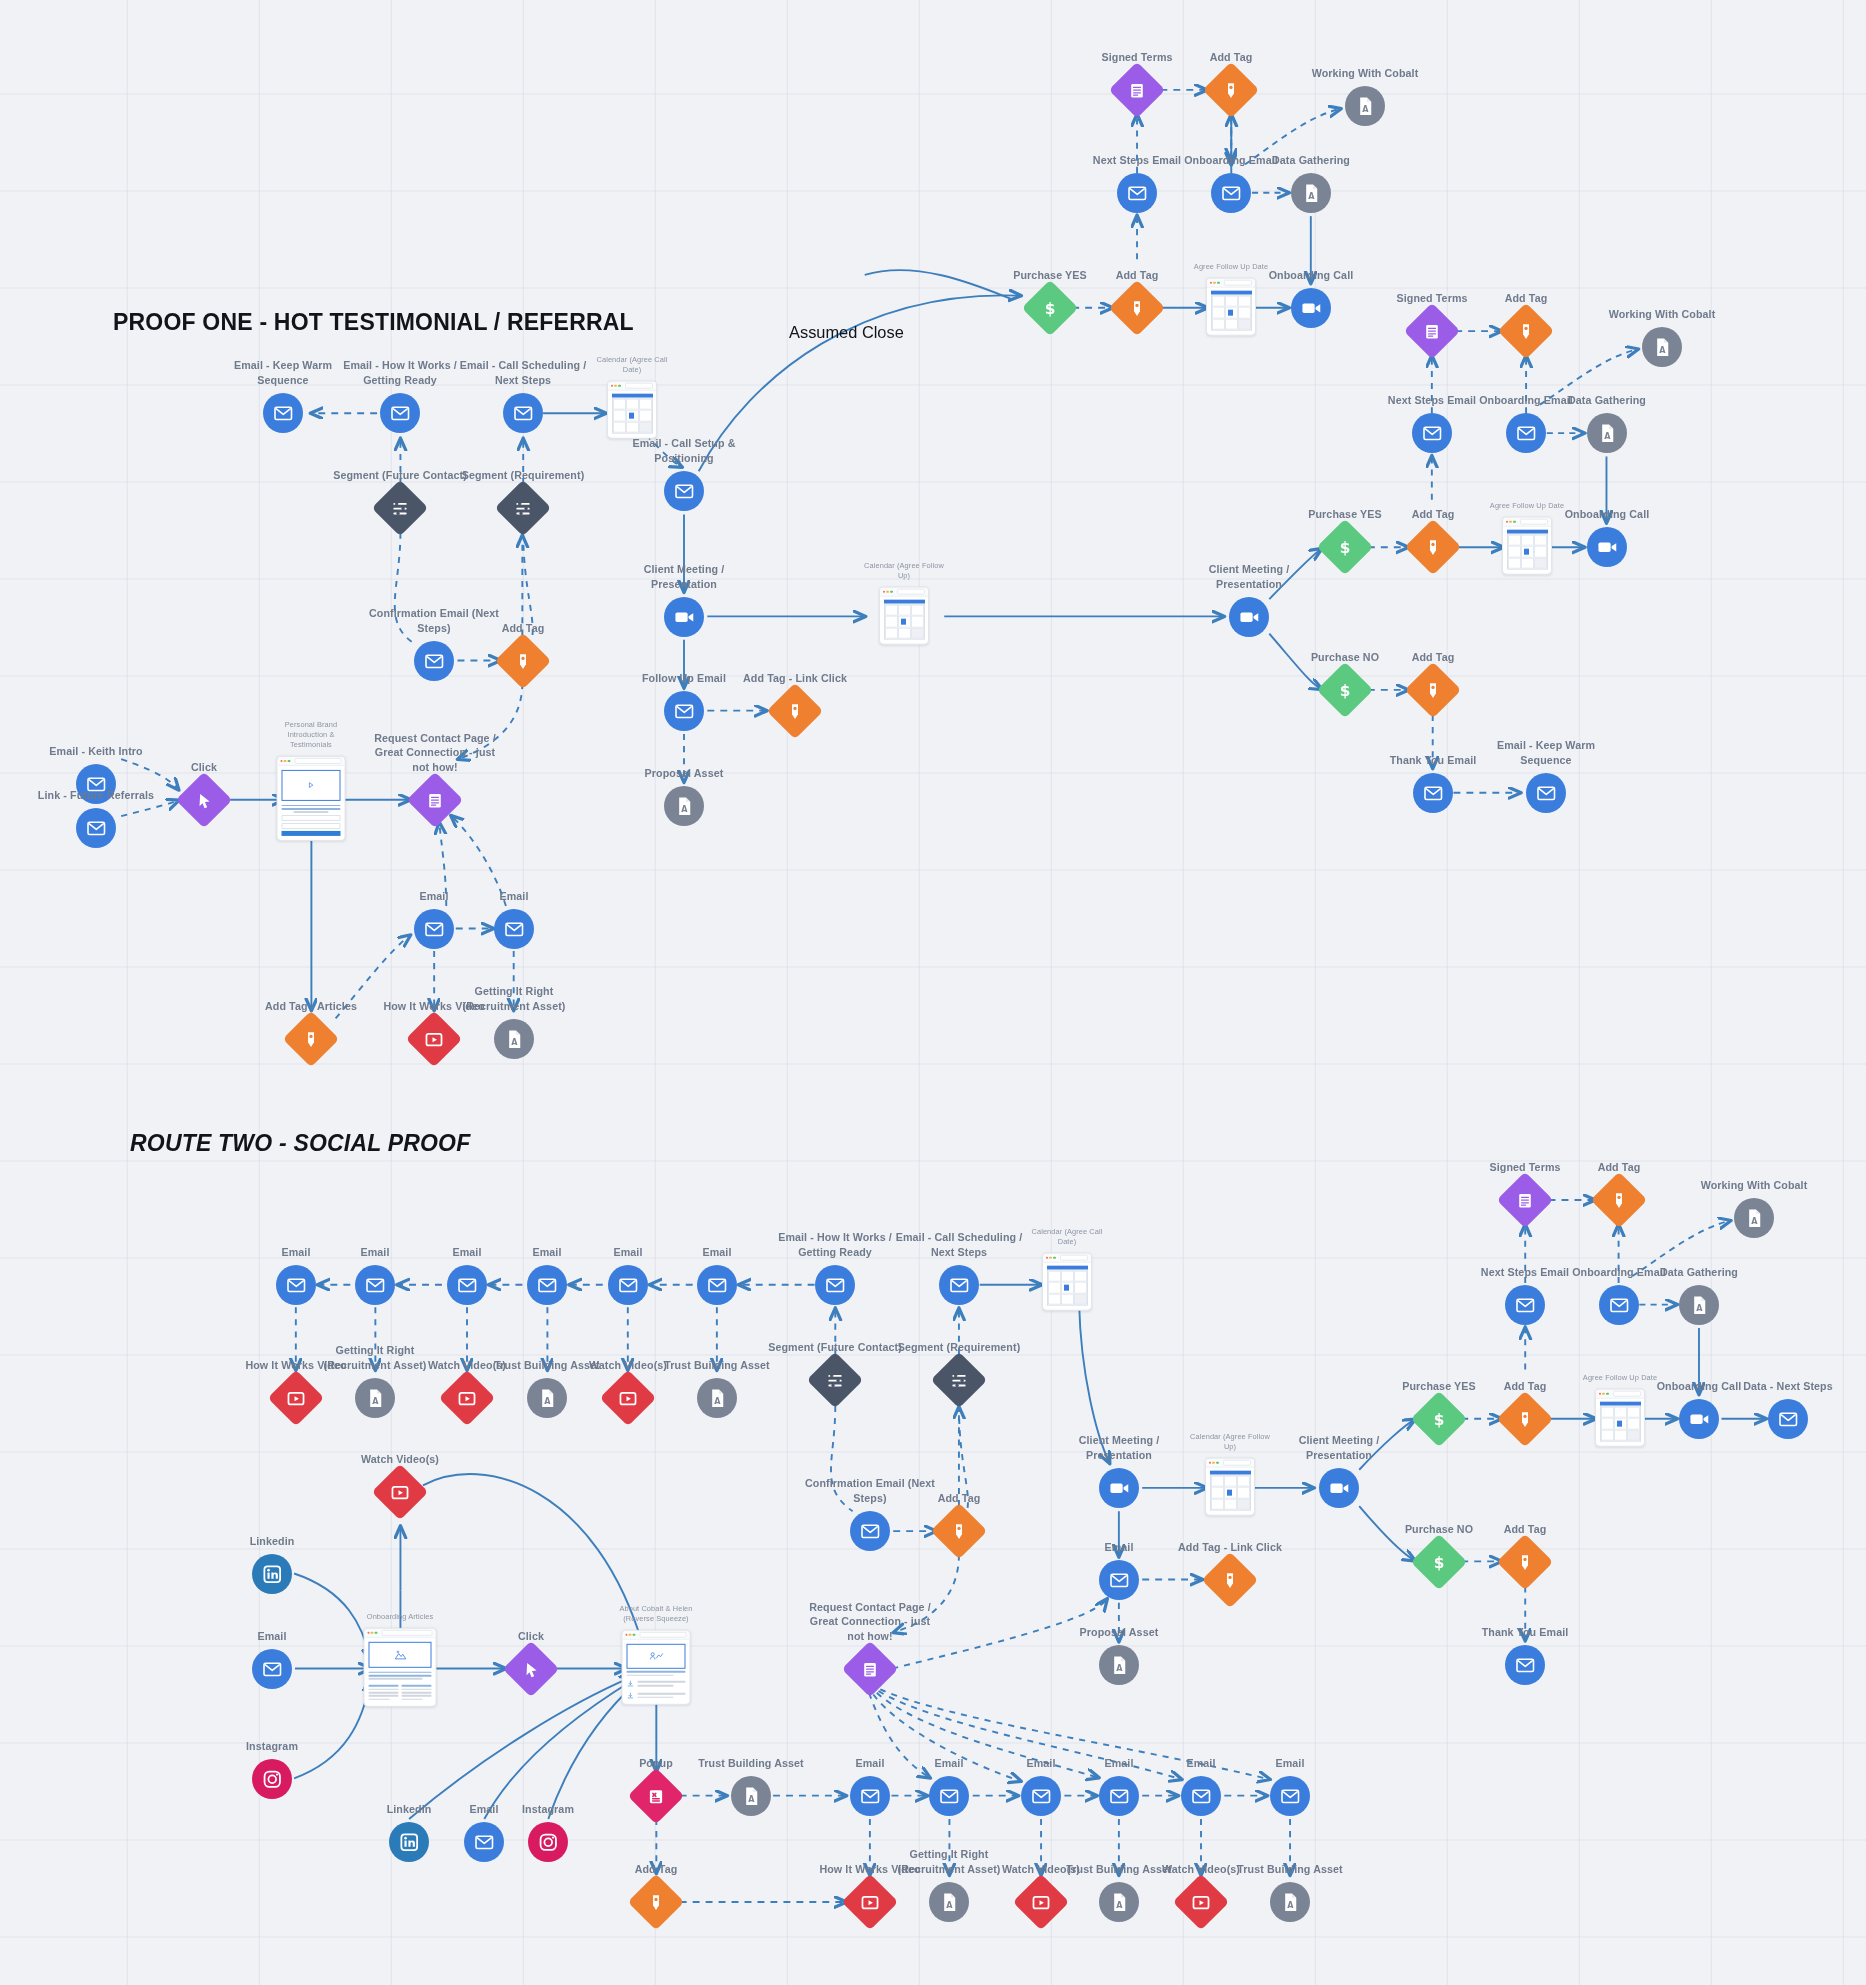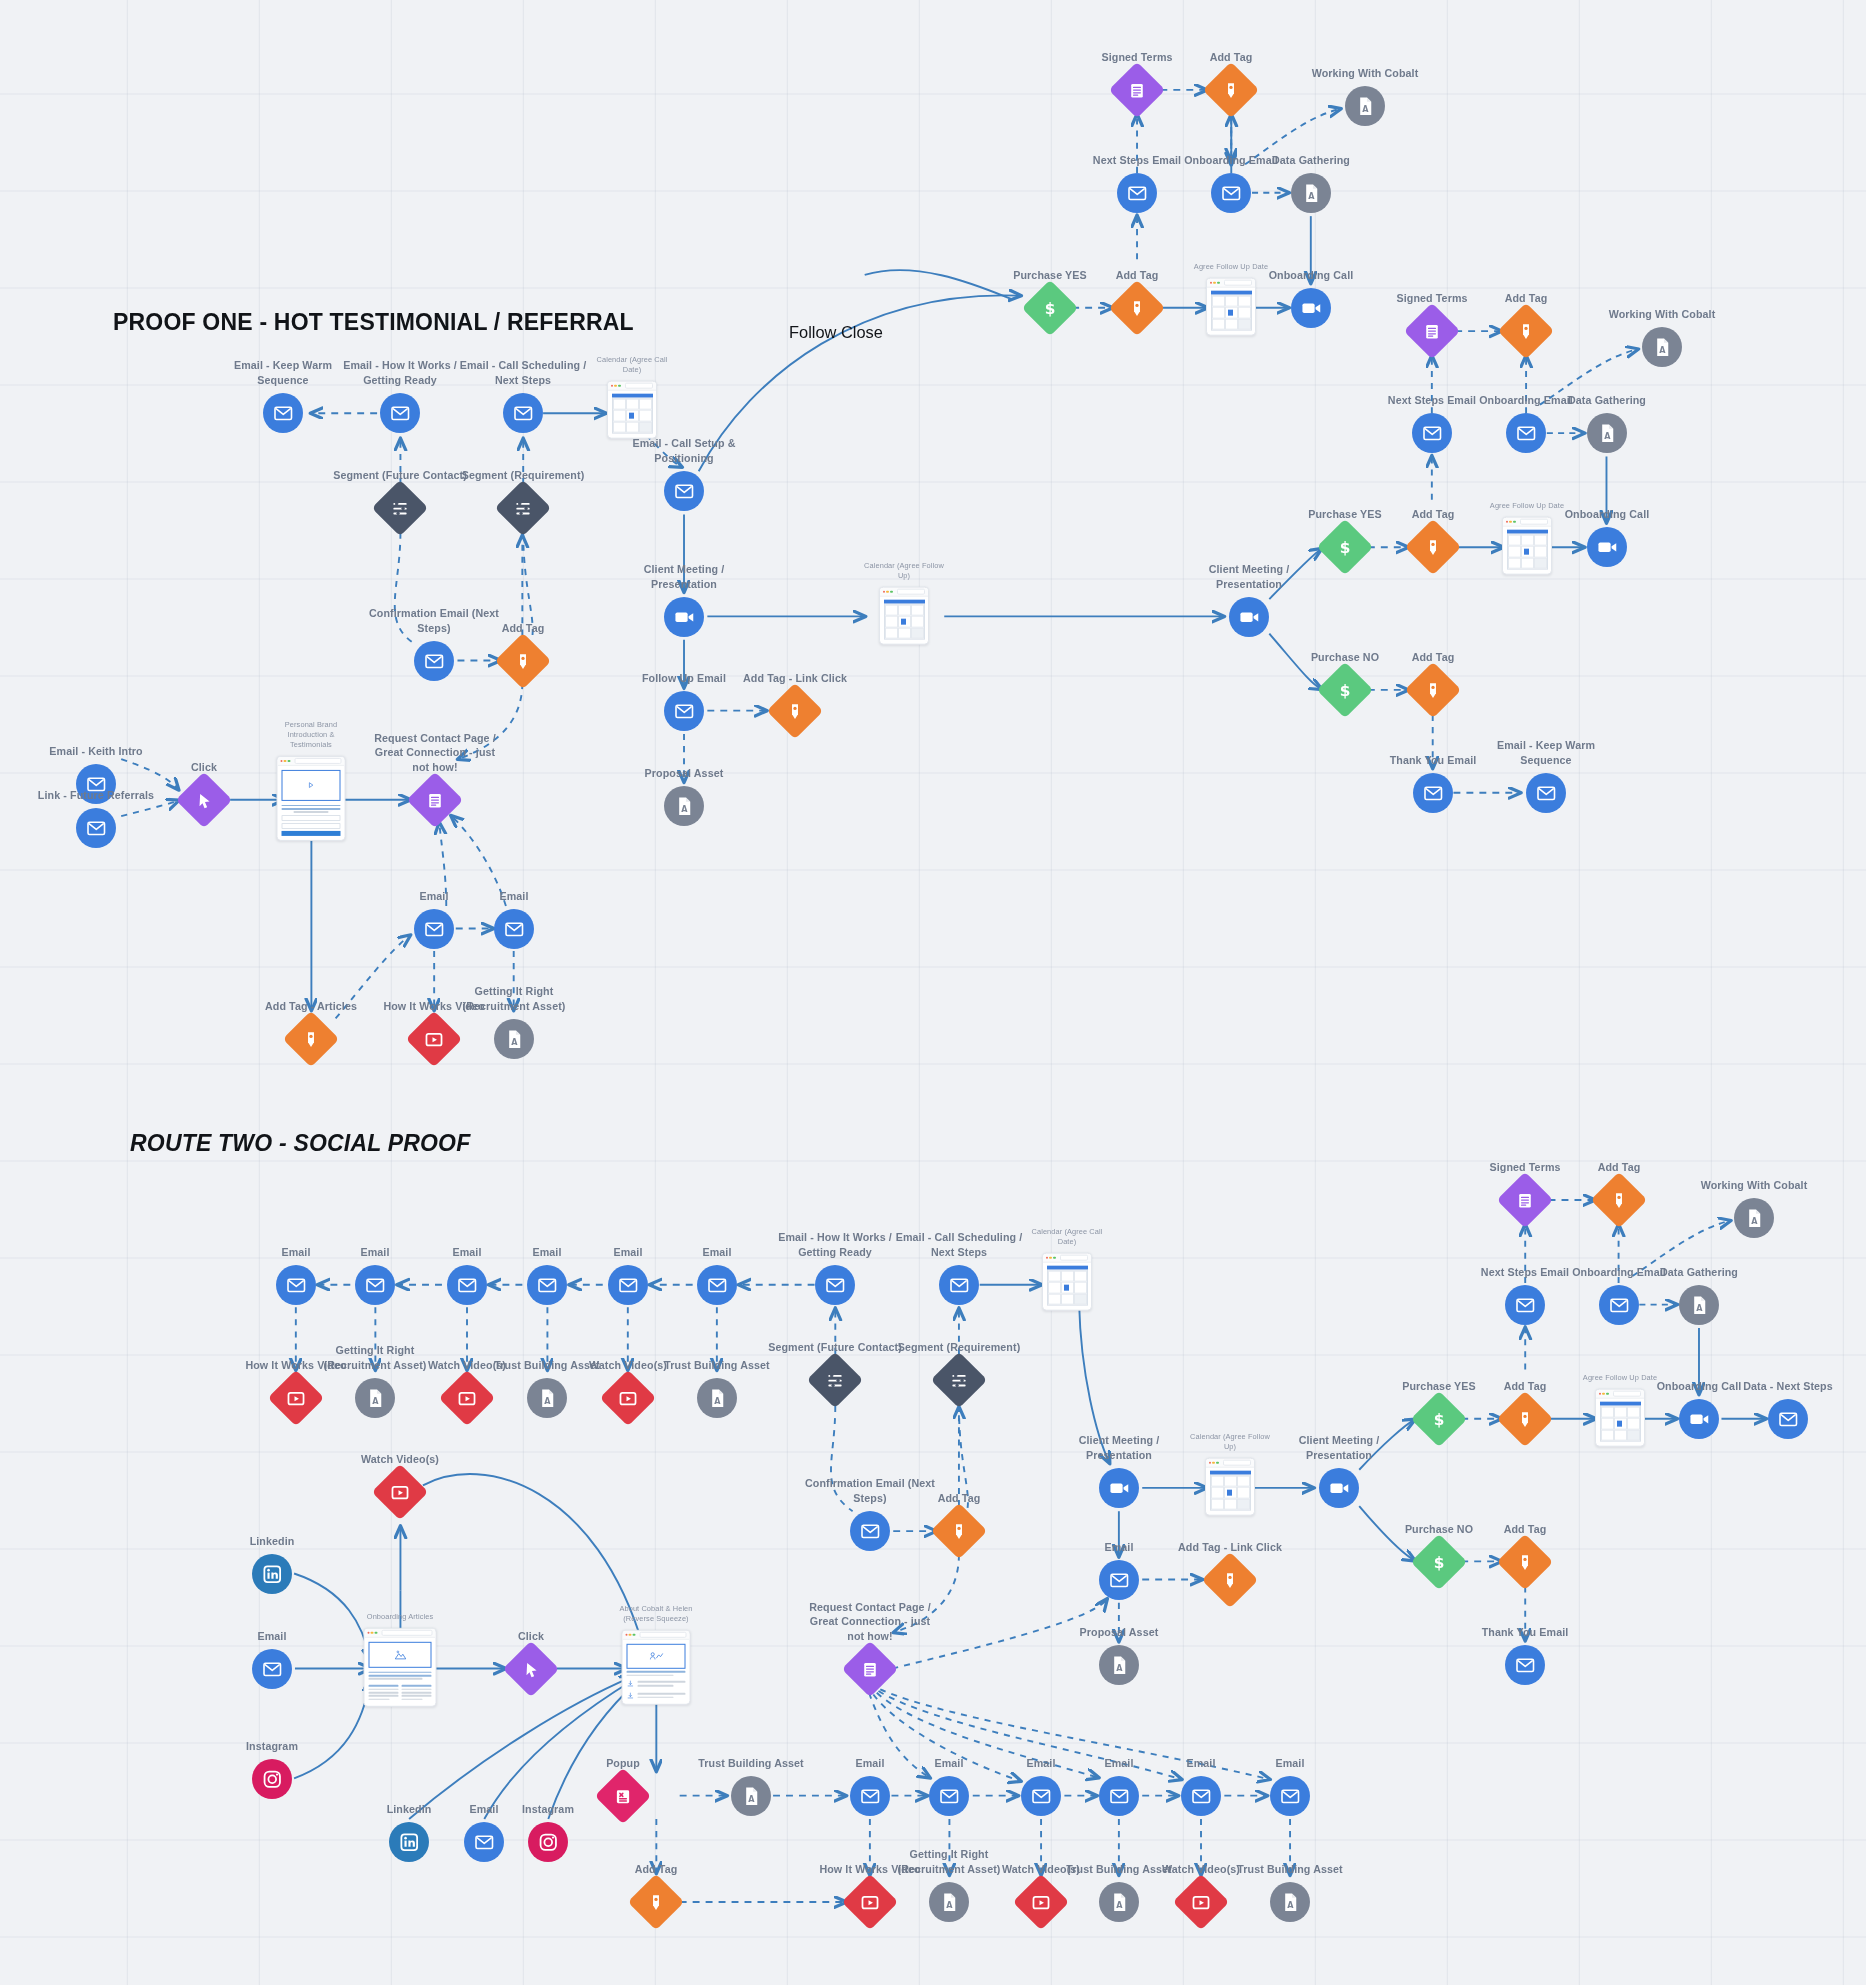--- a/index.html
+++ b/index.html
@@ -208,21 +208,21 @@
       <path d="M1014,1958 C1060,2000 1180,2030 1270,2056" stroke-dasharray="7,7"></path>
       <path d="M1016,1956 C1080,1995 1250,2024 1366,2058" stroke-dasharray="7,7"></path>
       <path d="M1018,1954 C1100,1990 1300,2018 1468,2058" stroke-dasharray="7,7"></path>
       <path d="M1005,1958 C1020,2000 1040,2035 1075,2056" stroke-dasharray="7,7"></path>
       <path d="M1032,1930 C1120,1908 1260,1876 1280,1850" stroke-dasharray="7,7"></path>
     </g>
   </svg>
 
   <div class="route-title" style="left:113px;top:309px;">PROOF ONE - HOT TESTIMONIAL / REFERRAL</div>
   <div class="route-title" style="left:130px;top:1130px;font-style:italic;">ROUTE TWO - SOCIAL PROOF</div>
-  <div class="annot" style="left:789px;top:323px;">Follow Close</div>
+  <div class="annot" style="left:789px;top:323px;">Assumed Close</div>
 
   <div id="nodes">
       <div class="node" style="left: 1137px; top: 90px;"><div style="position:relative;display:inline-block"><div class="dia purple">
             <span>
               <svg class="gl" width="21" height="21" viewBox="0 0 24 24">
                 <rect x="5.4" y="4.2" width="13.2" height="15.6" rx="1.6" fill="#fff"></rect>
                 <g stroke="#9b5de8" stroke-width="1.5" stroke-linecap="round">
                   <path d="M8.1,8.2 h7.8"></path>
                   <path d="M8.1,11.3 h7.8"></path>
                   <path d="M8.1,14.4 h7.8"></path>
@@ -1168,21 +1168,21 @@
               <path d="M4.6,7.4 L12,13.2 L19.4,7.4" fill="none" stroke="#fff" stroke-width="1.7" stroke-linecap="round" stroke-linejoin="round"></path>
             </svg>
           </div><div class="lbl top">Email</div></div></div>
       <div class="node" style="left: 548px; top: 1842px;"><div style="position:relative;display:inline-block"><div class="circ ig">
             <svg class="gl" width="22.5" height="22.5" viewBox="0 0 24 24">
               <rect x="3.8" y="3.8" width="16.4" height="16.4" rx="5" fill="none" stroke="#fff" stroke-width="1.9"></rect>
               <circle cx="12" cy="12" r="4.1" fill="none" stroke="#fff" stroke-width="1.9"></circle>
               <circle cx="17.1" cy="7" r="1.15" fill="#fff"></circle>
             </svg>
           </div><div class="lbl top">Instagram</div></div></div>
-      <div class="node" style="left: 623px; top: 1796px;"><div style="position:relative;display:inline-block"><div class="dia pink">
+      <div class="node" style="left: 656px; top: 1796px;"><div style="position:relative;display:inline-block"><div class="dia pink">
             <span>
               <svg class="gl" width="21" height="21" viewBox="0 0 24 24">
                 <rect x="5" y="4.6" width="14" height="14.8" rx="1.6" fill="#fff"></rect>
                 <g stroke="#e0256b" stroke-width="1.7" stroke-linecap="round">
                   <path d="M8.4,8.2 l3.4,3.4 M11.8,8.2 l-3.4,3.4"></path>
                   <path d="M8.2,14.4 h7.6 M8.2,17.0 h7.6"></path>
                 </g>
               </svg>
             </span>
           </div><div class="lbl top">Popup</div></div></div>

